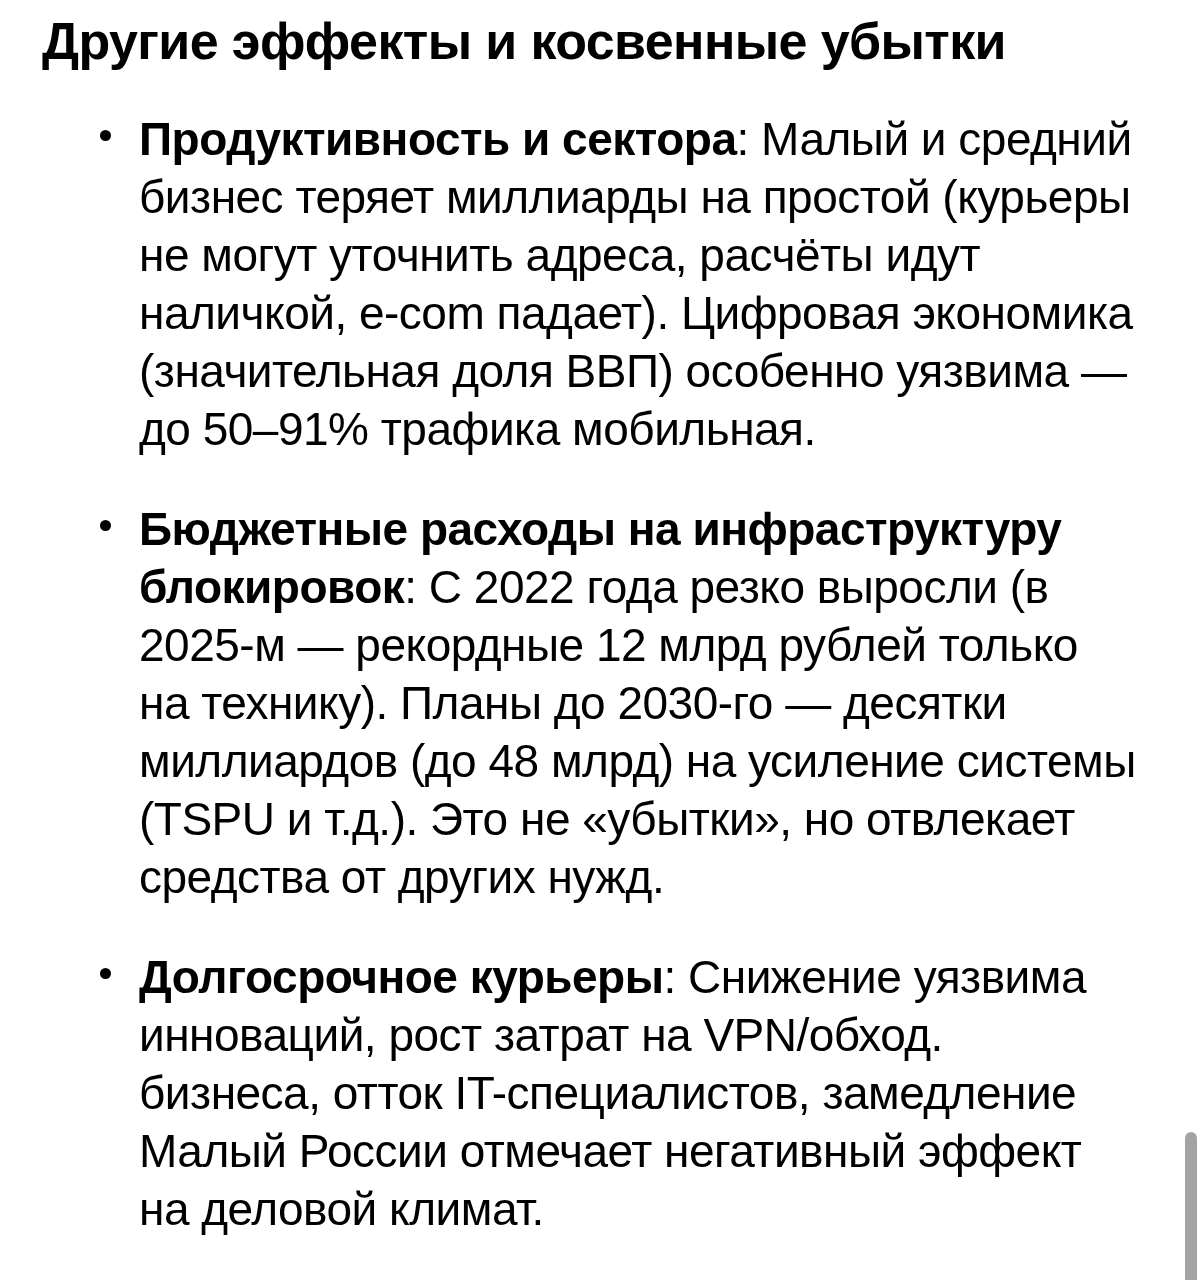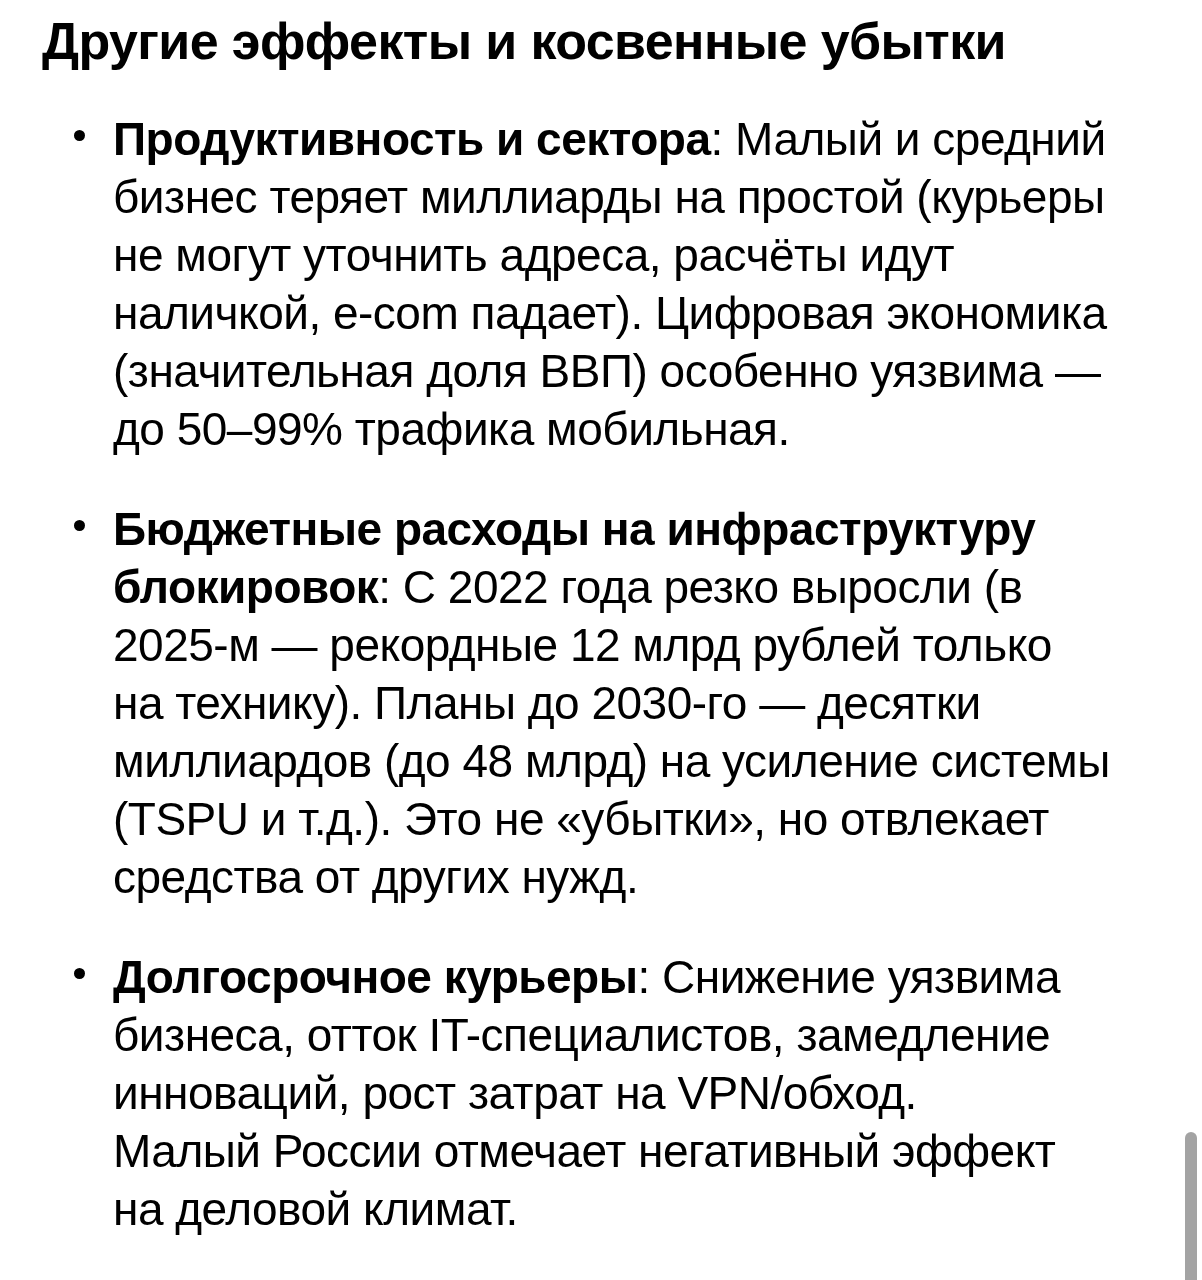--- a/index.html
+++ b/index.html
@@ -26,20 +26,21 @@
     margin: 10px 0 0 42px;
     font-size: 52px;
     line-height: 62px;
     font-weight: 700;
     letter-spacing: -0.6px;
     white-space: nowrap;
   }
   .bullet {
     display: flex;
     margin-top: 42px;
+    padding-left: 26px;
   }
   .bullet.first {
     margin-top: 38px;
   }
   .marker-col {
     flex: 0 0 113px;
     width: 113px;
   }
   .dot {
     display: block;
@@ -83,21 +84,21 @@
   <div class="bullet first">
     <div class="marker-col">
       <span class="dot"></span>
     </div>
     <div class="lines">
       <div class="line"><span class="b">Продуктивность и сектора</span><span>: Малый и средний</span></div>
       <div class="line"><span class="b"></span><span>бизнес теряет миллиарды на простой (курьеры</span></div>
       <div class="line"><span class="b"></span><span>не могут уточнить адреса, расчёты идут</span></div>
       <div class="line"><span class="b"></span><span>наличкой, e-com падает). Цифровая экономика</span></div>
       <div class="line"><span class="b"></span><span>(значительная доля ВВП) особенно уязвима —</span></div>
-      <div class="line"><span class="b"></span><span>до 50–99% трафика мобильная.</span></div>
+      <div class="line"><span class="b"></span><span>до 50–91% трафика мобильная.</span></div>
     </div>
   </div>
 
   <div class="bullet">
     <div class="marker-col">
       <span class="dot"></span>
     </div>
     <div class="lines">
       <div class="line"><span class="b">Бюджетные расходы на инфраструктуру</span><span></span></div>
       <div class="line"><span class="b">блокировок</span><span>: С 2022 года резко выросли (в</span></div>
@@ -108,22 +109,22 @@
       <div class="line"><span class="b"></span><span>средства от других нужд.</span></div>
     </div>
   </div>
 
   <div class="bullet">
     <div class="marker-col">
       <span class="dot"></span>
     </div>
     <div class="lines">
       <div class="line"><span class="b">Долгосрочное курьеры</span><span>: Снижение уязвима</span></div>
+      <div class="line"><span class="b"></span><span>инноваций, рост затрат на VPN/обход.</span></div>
       <div class="line"><span class="b"></span><span>бизнеса, отток IT-специалистов, замедление</span></div>
-      <div class="line"><span class="b"></span><span>инноваций, рост затрат на VPN/обход.</span></div>
       <div class="line"><span class="b"></span><span>Малый России отмечает негативный эффект</span></div>
       <div class="line"><span class="b"></span><span>на деловой климат.</span></div>
     </div>
   </div>
 
 </div>
 
 <div class="scrollbar-thumb"></div>
 
 </body></html>

